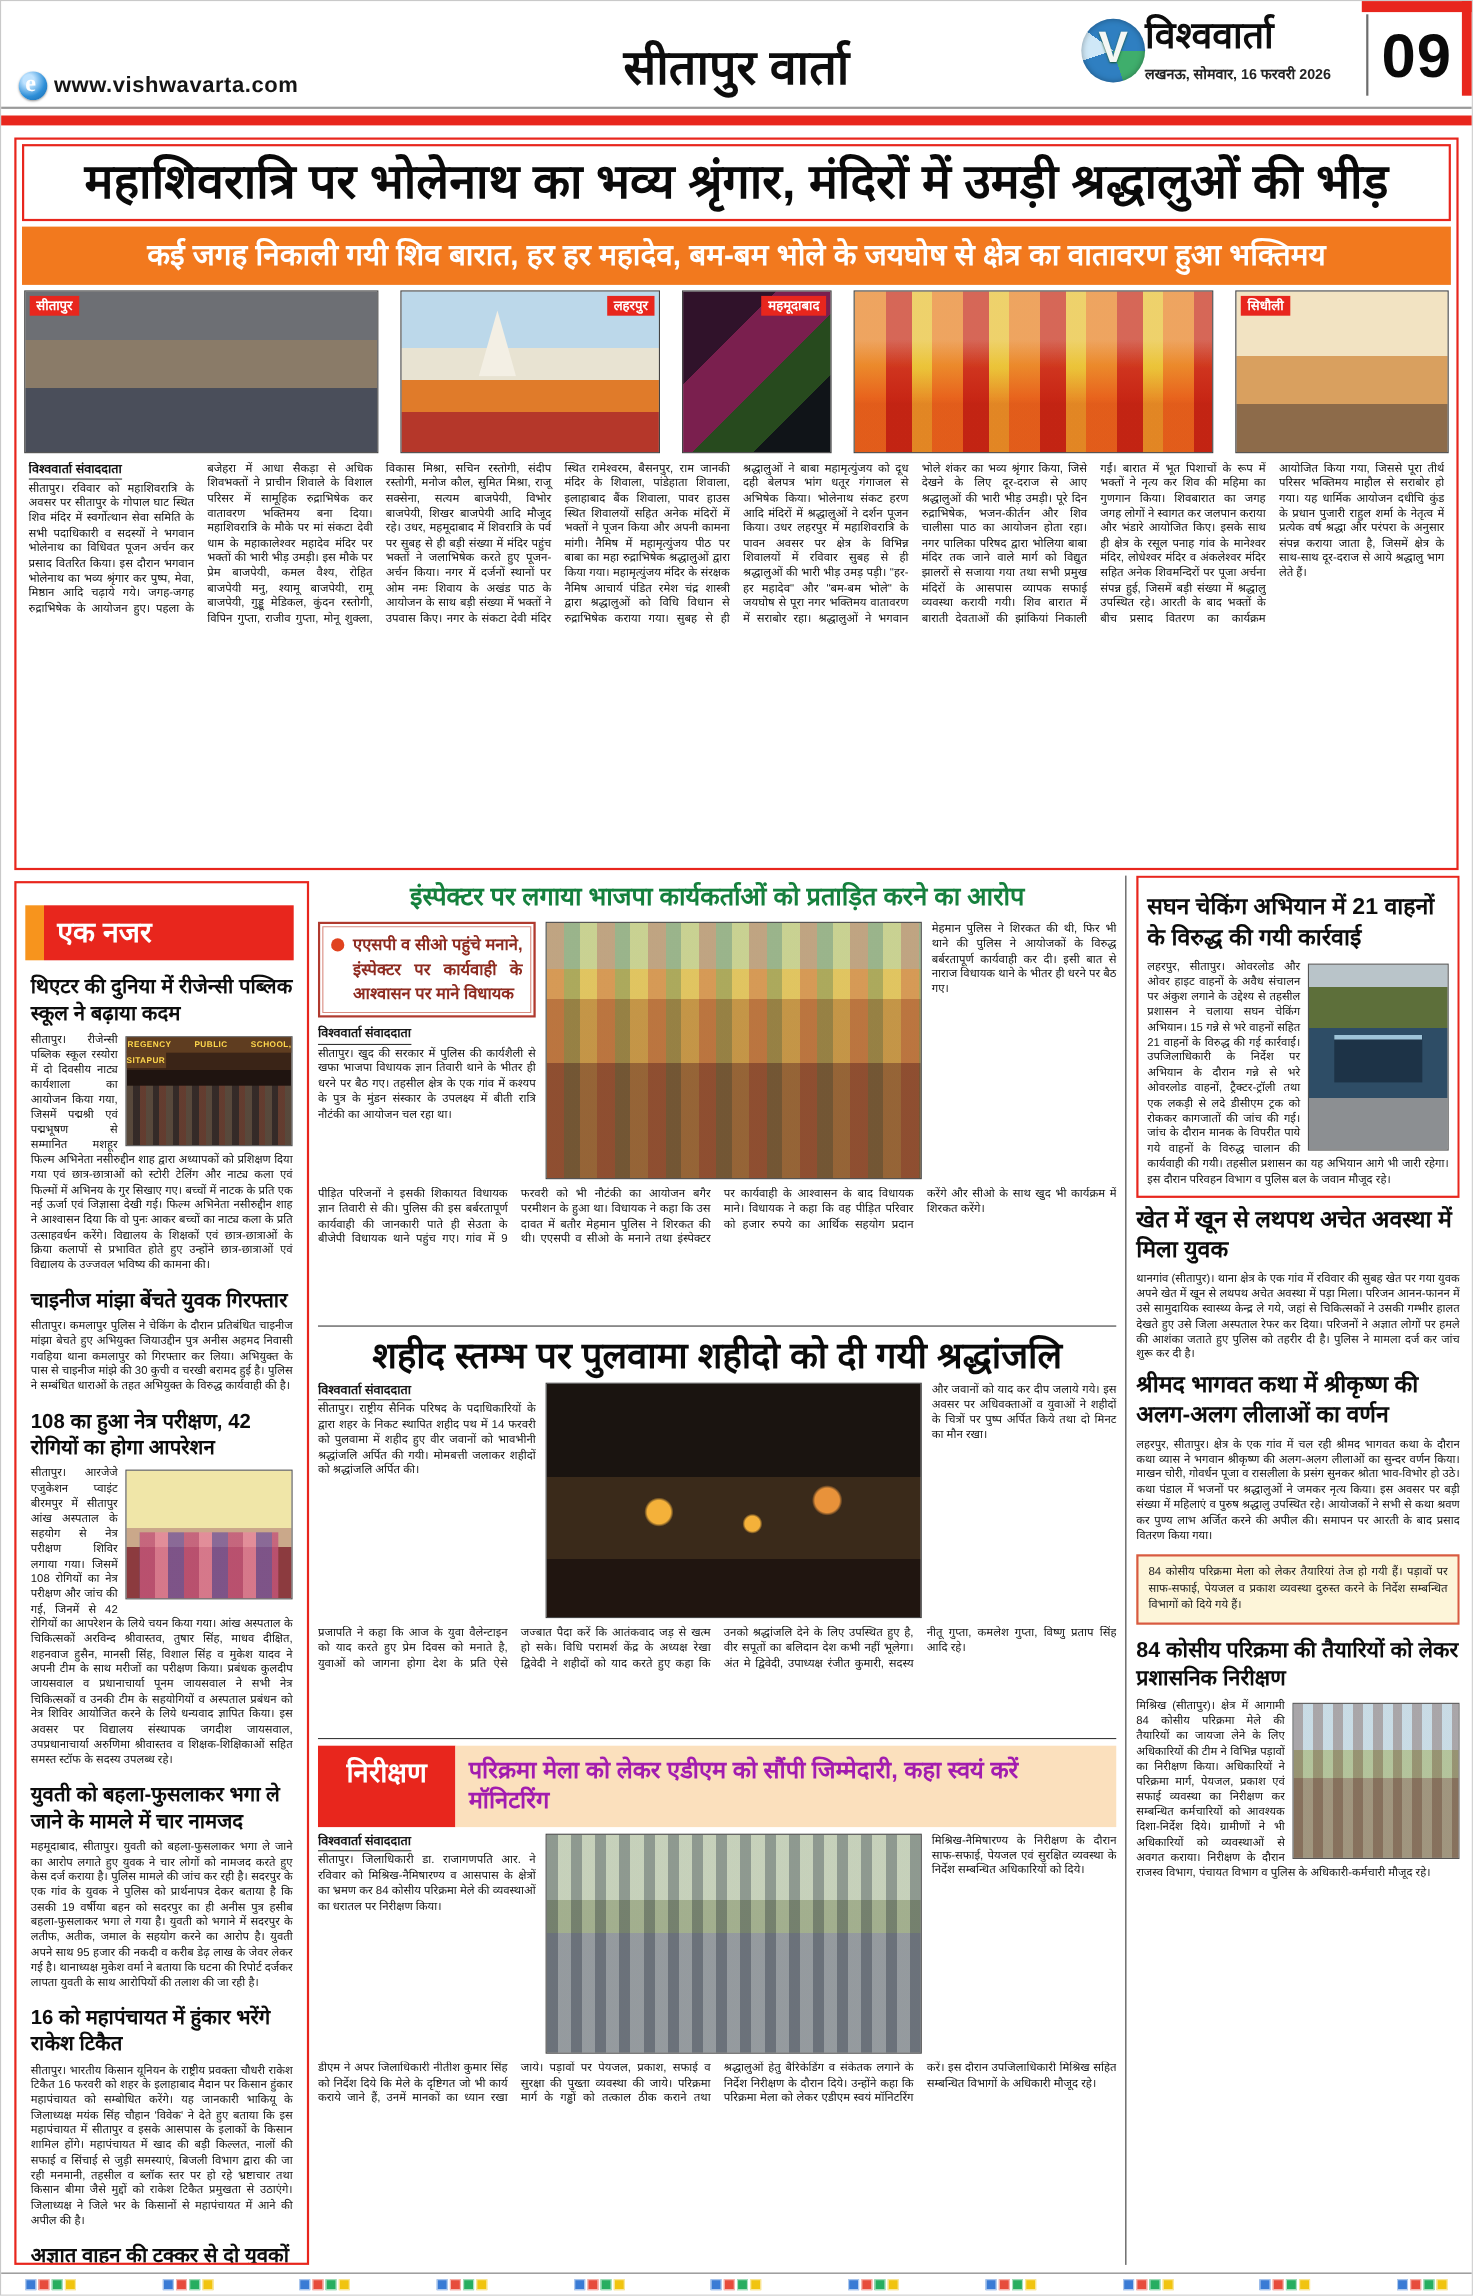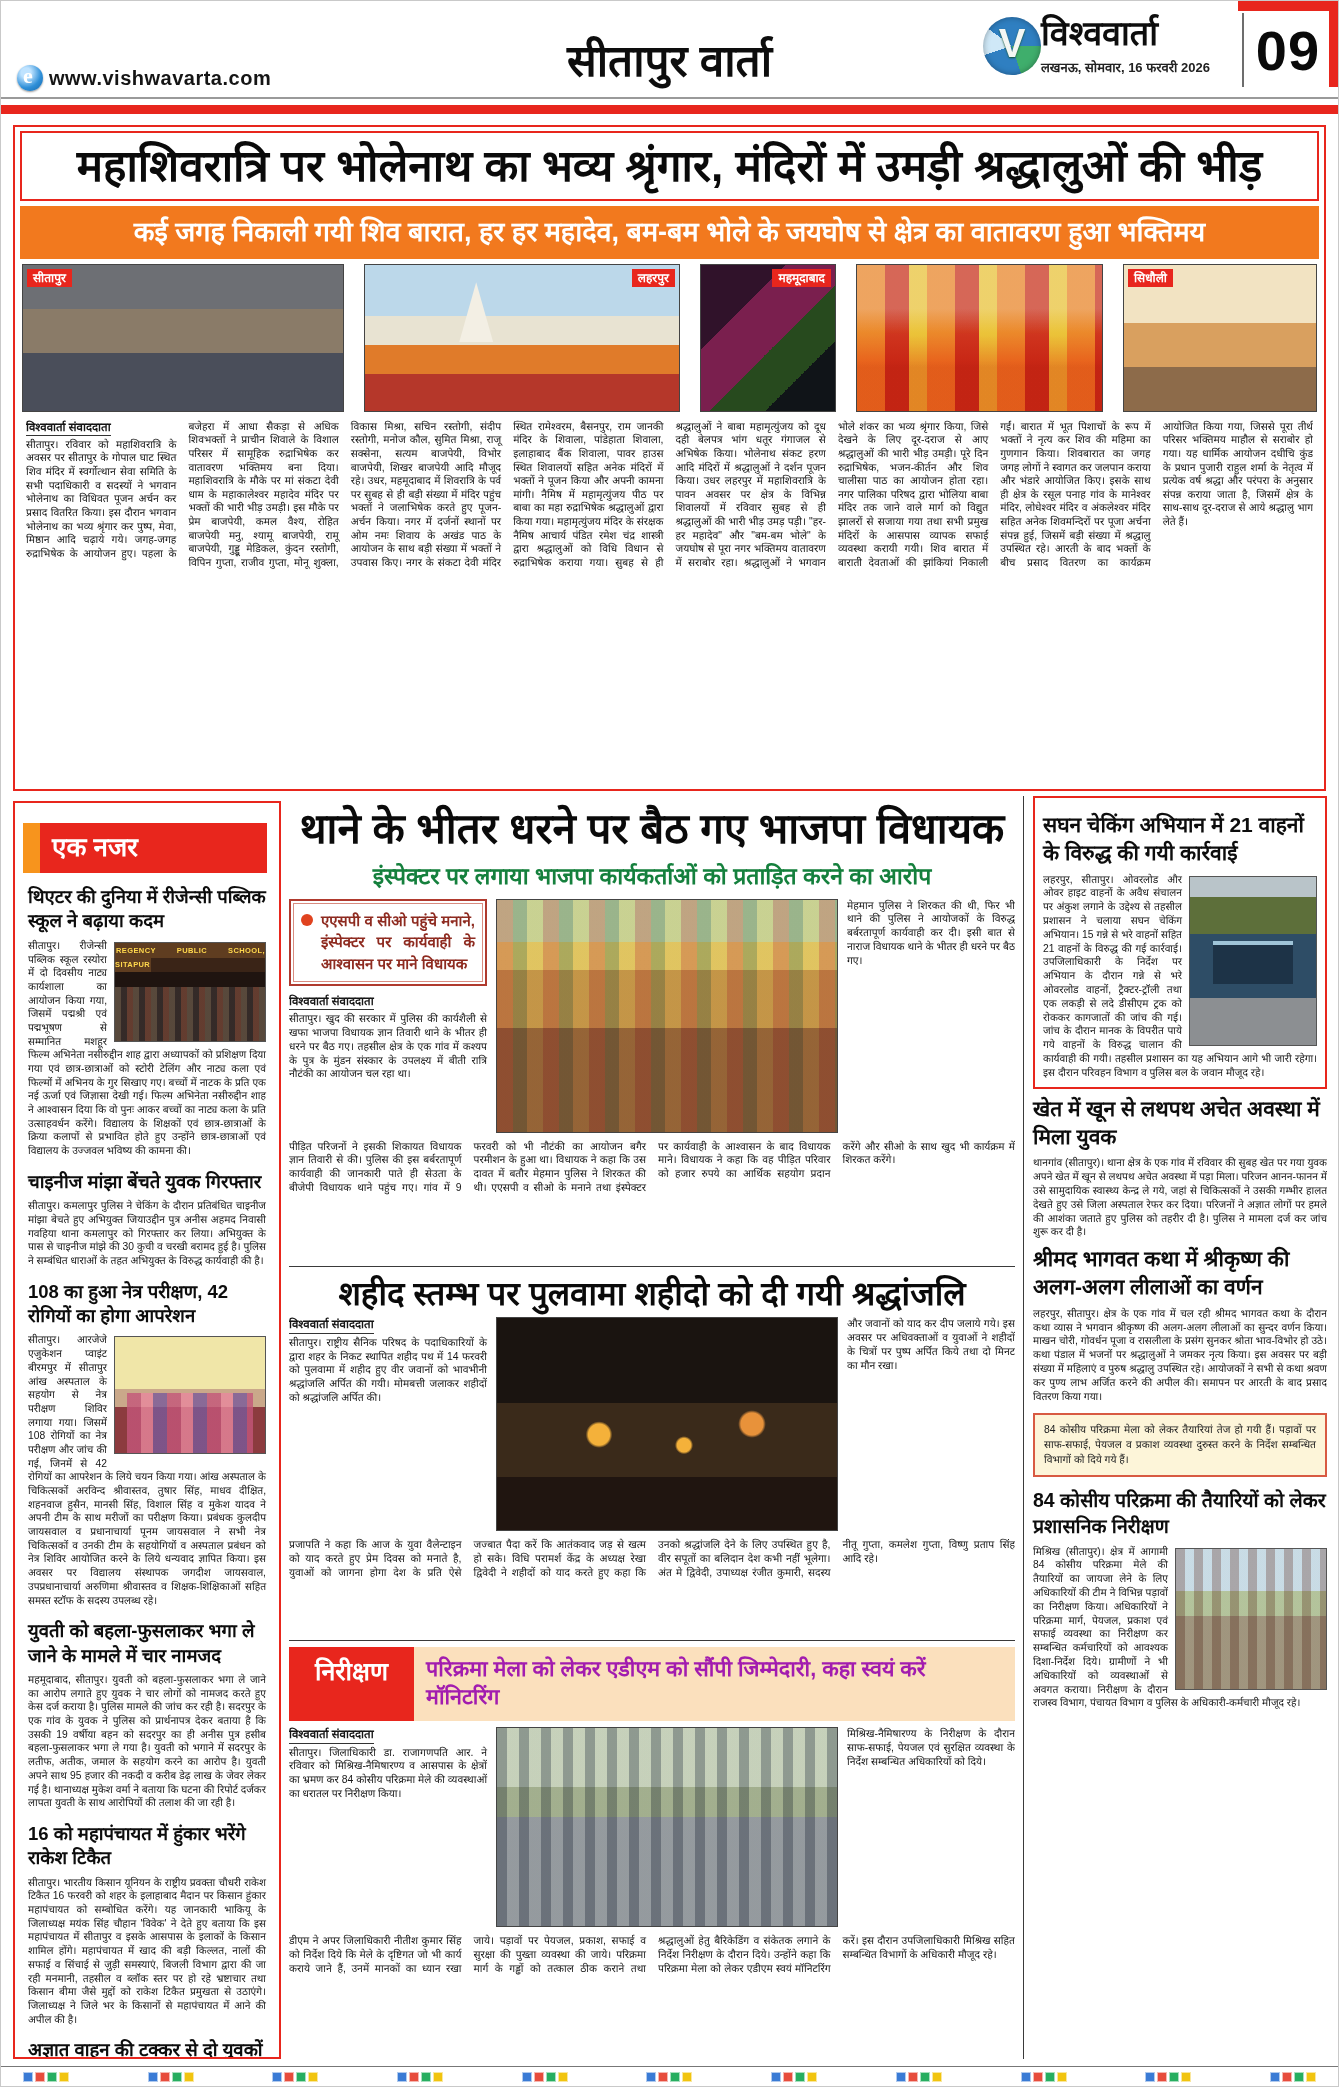--- a/index.html
+++ b/index.html
@@ -147,21 +147,21 @@
   </div>
   <div class="redbar"></div>
 
   <div class="lead">
     <div class="lead-h1">महाशिवरात्रि पर भोलेनाथ का भव्य श्रृंगार, मंदिरों में उमड़ी श्रद्धालुओं की भीड़</div>
     <div class="lead-band">कई जगह निकाली गयी शिव बारात, हर हर महादेव, बम-बम भोले के जयघोष से क्षेत्र का वातावरण हुआ भक्तिमय</div>
     <div class="lead-photos">
       <div class="ph ph1" style="width:322px">
         <span class="chip l">सीतापुर</span>
       </div>
-      <div class="ph ph2" style="width:316px">
+      <div class="ph ph2" style="width:236px">
         <span class="chip r">लहरपुर</span>
       </div>
       <div class="ph ph3" style="width:136px">
         <span class="chip r">महमूदाबाद</span>
       </div>
       <div class="ph ph4" style="flex:1"></div>
       <div class="ph ph5" style="width:194px">
         <span class="chip l">सिधौली</span>
       </div>
     </div>
@@ -213,21 +213,20 @@
 
     <div class="lart">
       <h3>अज्ञात वाहन की टक्कर से दो युवकों की मौत</h3>
 
     </div>
   </div>
 
   <div class="mid">
 
     <div>
-      <h2 class="big">थाने के भीतर धरने पर बैठ गए भाजपा विधायक</h2>
       <div class="deck">इंस्पेक्टर पर लगाया भाजपा कार्यकर्ताओं को प्रताड़ित करने का आरोप</div>
       <div class="mgrid">
         <div class="mcol left">
           <div class="notebox">
             <span class="dot"></span>
             <span class="ntxt">एएसपी व सीओ पहुंचे मनाने, इंस्पेक्टर पर कार्यवाही के आश्वासन पर माने विधायक</span>
           </div>
           <span class="byline">विश्ववार्ता संवाददाता</span><br>
           <span>सीतापुर। खुद की सरकार में पुलिस की कार्यशैली से खफा भाजपा विधायक ज्ञान तिवारी थाने के भीतर ही धरने पर बैठ गए। तहसील क्षेत्र के एक गांव में कश्यप के पुत्र के मुंडन संस्कार के उपलक्ष्य में बीती रात्रि नौटंकी का आयोजन चल रहा था।</span>
         </div>

